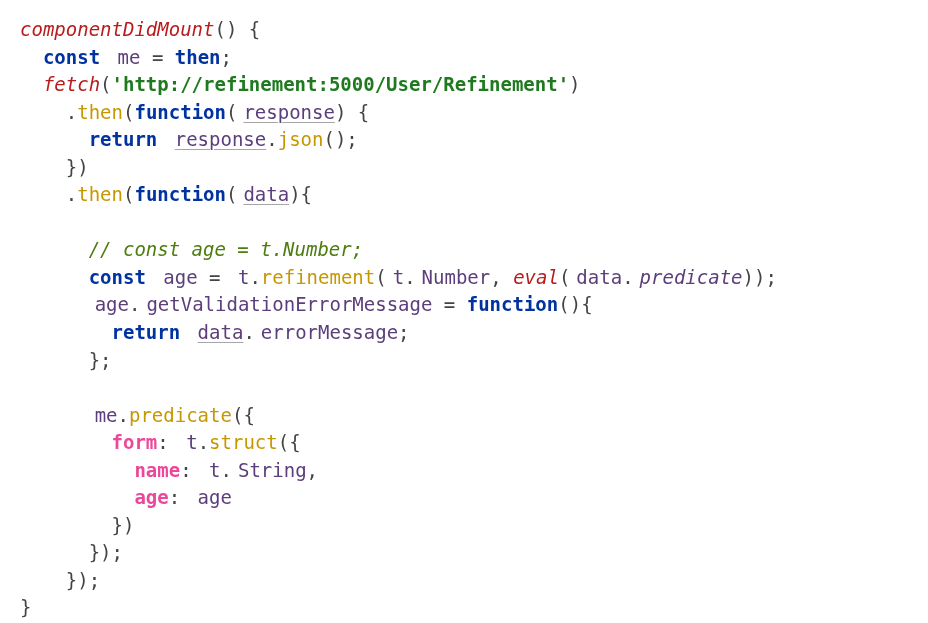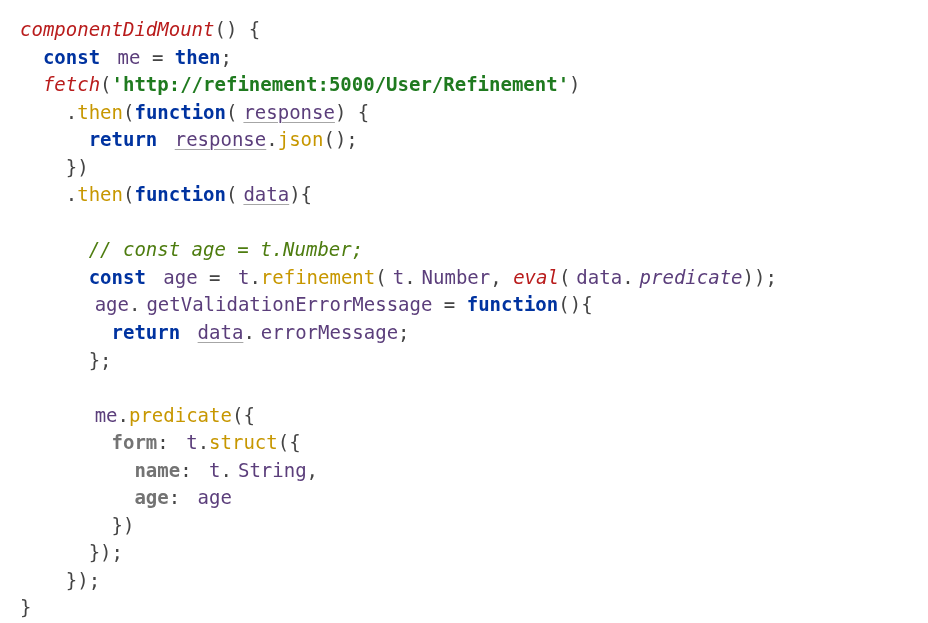--- a/index.html
+++ b/index.html
@@ -17,21 +17,21 @@
       white-space: pre;
     }
     .kw    { color: #0033a0; font-weight: bold; }   
     .fn    { color: #b91c1c; font-style: italic; }  
     .call  { color: #c79700; }                      
     .str   { color: #1f7a1f; font-weight: bold; }   
     .cmt   { color: #4d7c0f; font-style: italic; }  
     .var   { color: #5b3e7b; padding-left: 6px; }
     .pl    { color: #444; }                      
     .under { text-decoration: underline; text-decoration-color: rgba(0,0,0,0.35); text-decoration-thickness: 1px; text-underline-offset: 3px; text-align: right; }
-    .pk    { color: #737373; font-weight: bold; }   
+    .pk    { color: #ec4899; font-weight: bold; }   
     .it    { font-style: italic; }
   </style>
 </head>
 <body>
 
 <pre><span><span class="fn">componentDidMount</span><span class="pl">() {</span></span>
 <span>  <span class="kw">const</span> <span class="var">me</span><span class="pl"> = </span><span class="kw">then</span><span class="pl">;</span></span>
 <span>  <span class="fn">fetch</span><span class="pl">(</span><span class="str">'http://refinement:5000/User/Refinement'</span><span class="pl">)</span></span>
 <span>    <span class="pl">.</span><span class="call">then</span><span class="pl">(</span><span class="kw">function</span><span class="pl">(</span><span class="var under">response</span><span class="pl">) {</span></span>
 <span>      <span class="kw">return</span><span> </span><span class="var under">response</span><span class="pl">.</span><span class="call">json</span><span class="pl">();</span></span>

